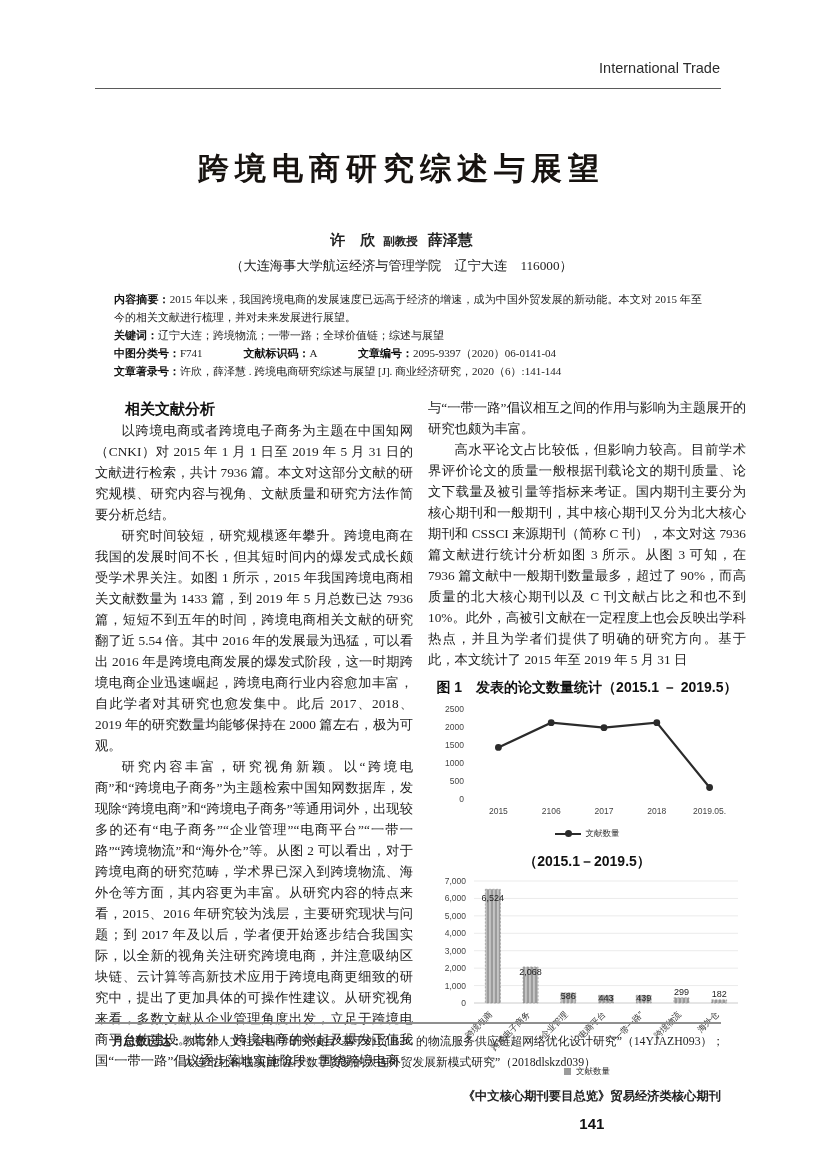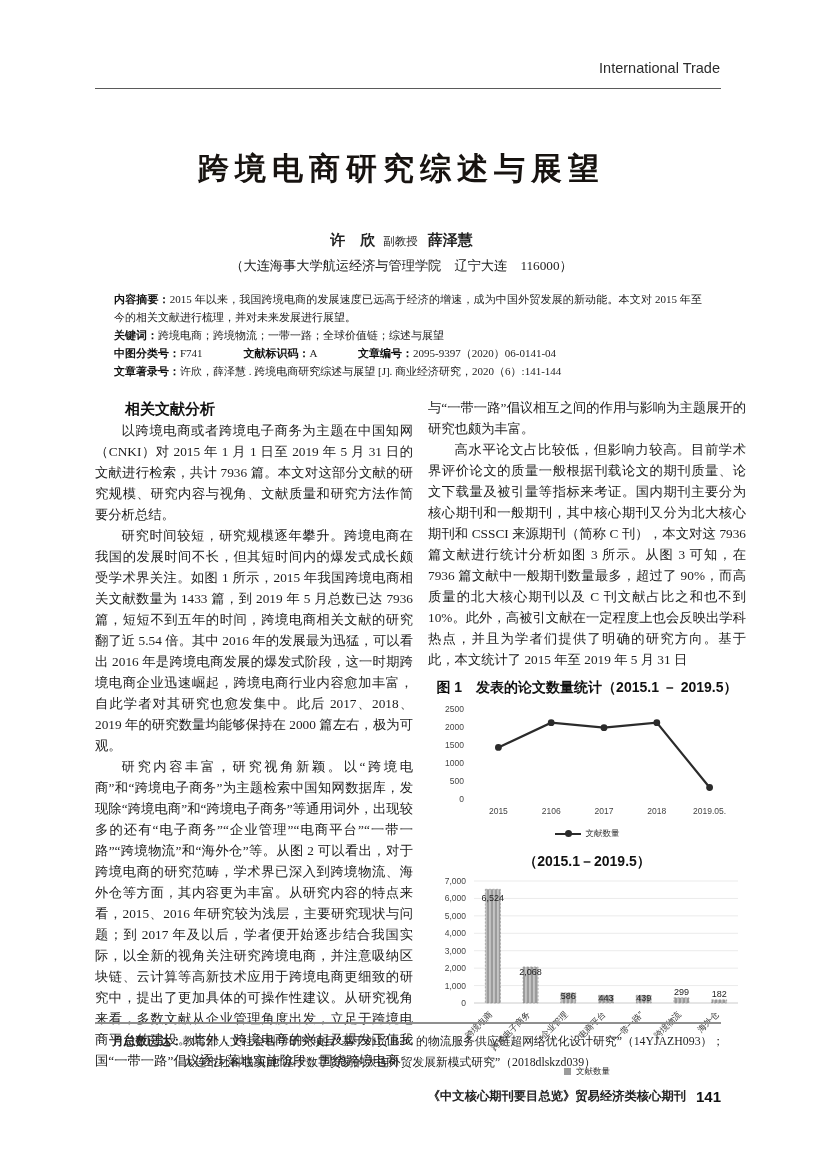--- a/index.html
+++ b/index.html
@@ -9,21 +9,21 @@
   
   .header-label{position:absolute;top:60px;right:83px;font-family:"Liberation Sans","DejaVu Sans",sans-serif;
         font-size:14.5px;color:#2b2b2b;}
   .header-rule{position:absolute;top:88px;left:95px;right:82px;border-top:1.6px solid #5a5a5a;}
 
   
   .article-title{position:absolute;top:148px;left:0;width:100%;text-align:center;
         font-family:"Liberation Sans","DejaVu Sans",sans-serif;font-weight:bold;
         font-size:31px;letter-spacing:6px;color:#171310;}
   .authors{position:absolute;top:231px;left:0;width:100%;text-align:center;font-size:15px;font-weight:bold;color:#222;}
-  .authors .role{font-size:11.5px;font-weight:normal;margin:0 10px 17px 8px;}
+  .authors .role{font-size:11.5px;font-weight:bold;margin:0 10px 17px 8px;}
   .affiliation{position:absolute;top:257px;left:0;width:100%;text-align:center;font-size:13.2px;color:#222;}
 
   
   .abstract{position:absolute;top:290px;left:114px;width:588px;font-size:11px;line-height:18px;
         text-align:justify;color:#222;}
   .abstract .label{font-family:"Liberation Sans","DejaVu Sans",sans-serif;font-weight:bold;color:#111;}
   .abstract .meta-row span.pair{display:inline-block;margin-right:38px;}
   .abstract .meta-row span.pair:last-child{margin-right:8px;}
 
   
@@ -43,41 +43,41 @@
   .line-marker{position:relative;display:inline-block;width:26px;height:2px;background:#2b2b2b;}
   .line-marker::after{content:"";position:absolute;left:10px;top:-2.5px;width:7px;height:7px;border-radius:50%;background:#2b2b2b;}
   .square-marker{display:inline-block;width:7px;height:7px;background:#9b9b9b;}
 
   
   .foot-rule{position:absolute;top:1022px;left:95px;right:82px;border-top:2px solid #8f8f8f;}
   .fund{position:absolute;top:1031px;left:112px;width:626px;font-size:11.8px;line-height:21px;color:#222;}
   .fund .label{font-family:"Liberation Sans","DejaVu Sans",sans-serif;font-weight:bold;}
   .fund .line2{padding-left:71px;}
   .page-info{position:absolute;top:1088px;right:82px;display:flex;align-items:center;gap:10px;
-        font-family:"Liberation Sans","DejaVu Sans",sans-serif;font-weight:bold;font-size:12.3px;color:#222;}
+        font-family:"Liberation Sans","DejaVu Sans",sans-serif;font-weight:bold;font-size:12.3px;color:#222;flex-direction:column;}
   .page-number{font-size:15px;color:#111;}
 </style>
 </head>
 <body>
 
 <div class="page">
 
   <div class="header-label">International Trade</div>
   <div class="header-rule"></div>
 
   <div class="article-title">跨境电商研究综述与展望</div>
 
   <div class="authors">
     <span>许　欣</span><span class="role">副教授</span><span>薛泽慧</span>
   </div>
   <div class="affiliation">（大连海事大学航运经济与管理学院　辽宁大连　116000）</div>
 
   <div class="abstract">
     <div><span class="label">内容摘要：</span><span>2015 年以来，我国跨境电商的发展速度已远高于经济的增速，成为中国外贸发展的新动能。本文对 2015 年至今的相关文献进行梳理，并对未来发展进行展望。</span></div>
-    <div><span class="label">关键词：</span><span>跨境电商；跨境物流；一带一路；全球价值链；综述与展望</span></div>
+    <div><span class="label">关键词：</span><span>辽宁大连；跨境物流；一带一路；全球价值链；综述与展望</span></div>
     <div class="meta-row">
       <span class="pair"><span class="label">中图分类号：</span><span>F741</span></span>
       <span class="pair"><span class="label">文献标识码：</span><span>A</span></span>
       <span class="pair"><span class="label">文章编号：</span><span>2095-9397（2020）06-0141-04</span></span>
     </div>
     <div><span class="label">文章著录号：</span><span>许欣，薛泽慧 . 跨境电商研究综述与展望 [J]. 商业经济研究，2020（6）:141-144</span></div>
   </div>
 
   <div class="columns">
     <div class="col">

